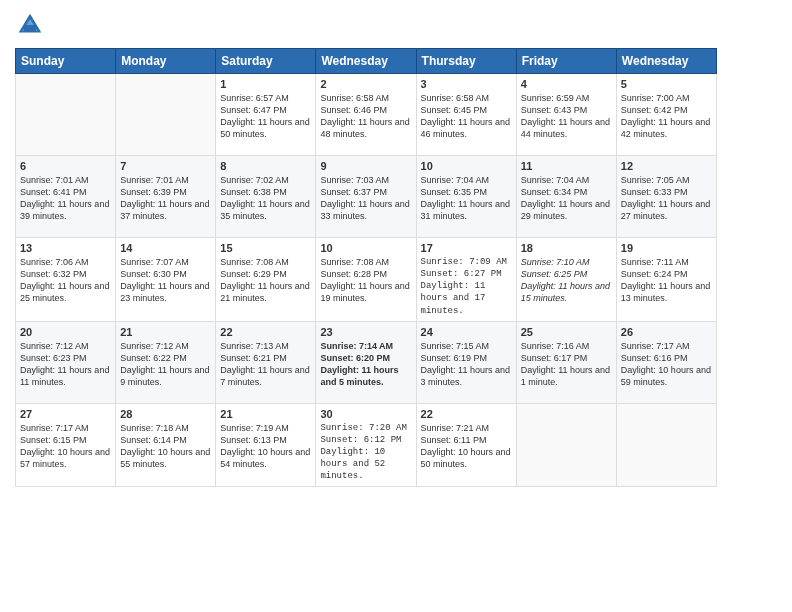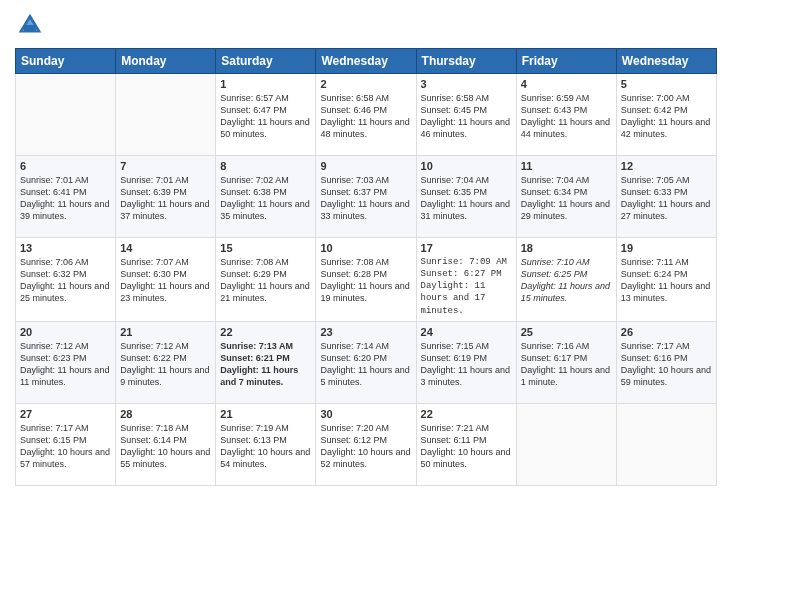--- a/index.html
+++ b/index.html
@@ -263,27 +263,27 @@
 Daylight: 11 hours and 11 minutes.</div>
           </td>
           <td>
             <span class="day-num">21</span>
             <div class="cell-text" style="white-space: pre-line;">Sunrise: 7:12 AM
 Sunset: 6:22 PM
 Daylight: 11 hours and 9 minutes.</div>
           </td>
           <td>
             <span class="day-num">22</span>
-            <div class="cell-text" style="white-space: pre-line; font-weight: bold;">Sunrise: 7:13 AM
+            <div class="cell-text" style="white-space: pre-line;">Sunrise: 7:13 AM
 Sunset: 6:21 PM
 Daylight: 11 hours and 7 minutes.</div>
           </td>
           <td>
             <span class="day-num">23</span>
-            <div class="cell-text" style="white-space: pre-line;">Sunrise: 7:14 AM
+            <div class="cell-text" style="white-space: pre-line; font-weight: bold;">Sunrise: 7:14 AM
 Sunset: 6:20 PM
 Daylight: 11 hours and 5 minutes.</div>
           </td>
           <td>
             <span class="day-num">24</span>
             <div class="cell-text" style="white-space: pre-line;">Sunrise: 7:15 AM
 Sunset: 6:19 PM
 Daylight: 11 hours and 3 minutes.</div>
           </td>
           <td>
@@ -313,21 +313,21 @@
 Daylight: 10 hours and 55 minutes.</div>
           </td>
           <td>
             <span class="day-num">21</span>
             <div class="cell-text" style="white-space: pre-line;">Sunrise: 7:19 AM
 Sunset: 6:13 PM
 Daylight: 10 hours and 54 minutes.</div>
           </td>
           <td>
             <span class="day-num">30</span>
-            <div class="cell-text" style="white-space: pre-line;">Sunrise: 7:20 AM
+            <div class="cell-text" style="white-space: pre-line; font-family: Liberation Mono, monospace;">Sunrise: 7:20 AM
 Sunset: 6:12 PM
 Daylight: 10 hours and 52 minutes.</div>
           </td>
           <td>
             <span class="day-num">22</span>
             <div class="cell-text" style="white-space: pre-line;">Sunrise: 7:21 AM
 Sunset: 6:11 PM
 Daylight: 10 hours and 50 minutes.</div>
           </td>
           <td class="empty-cell"></td>

